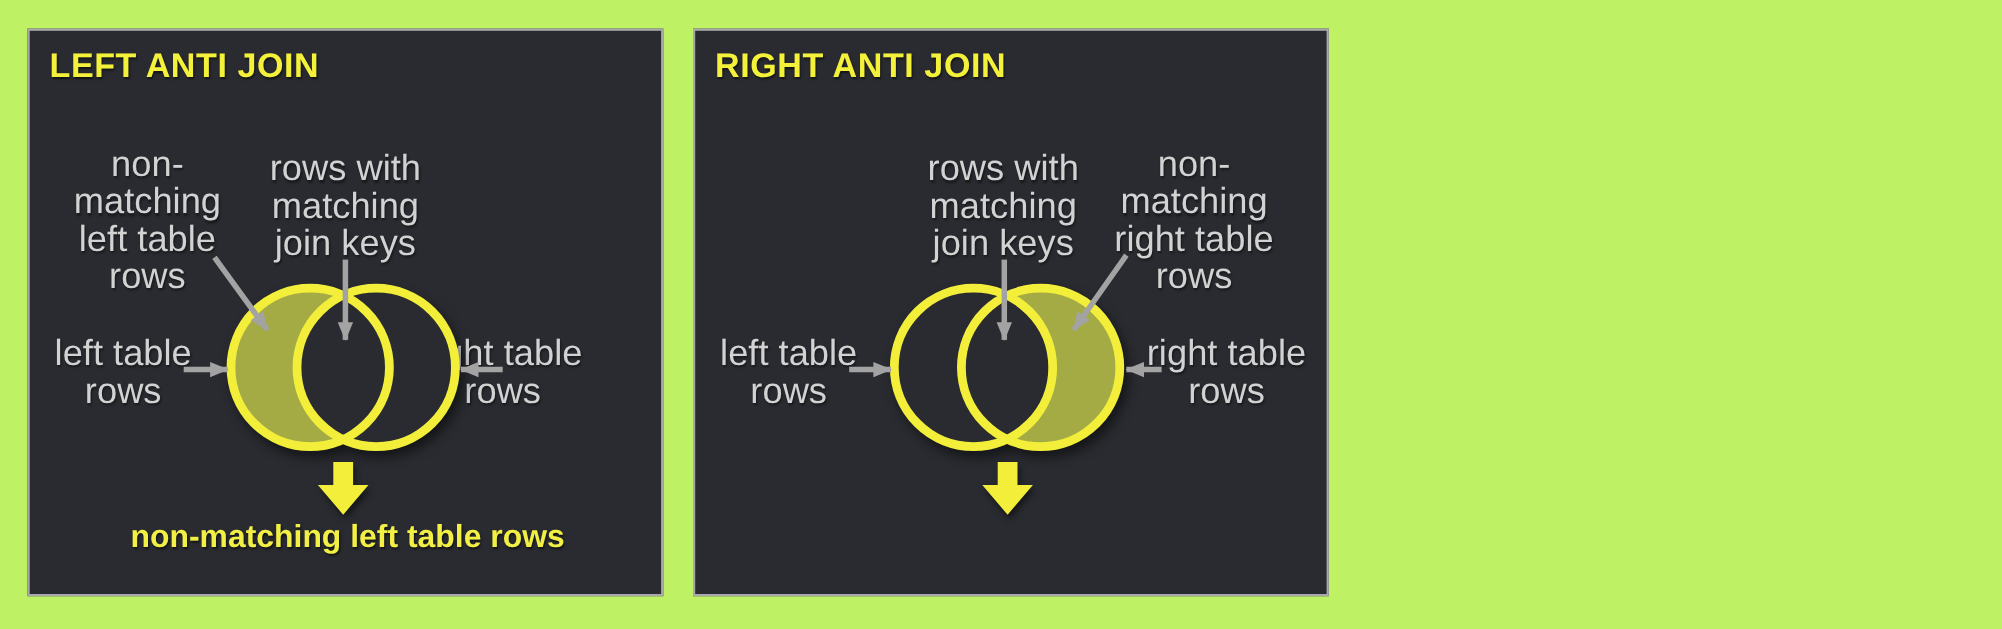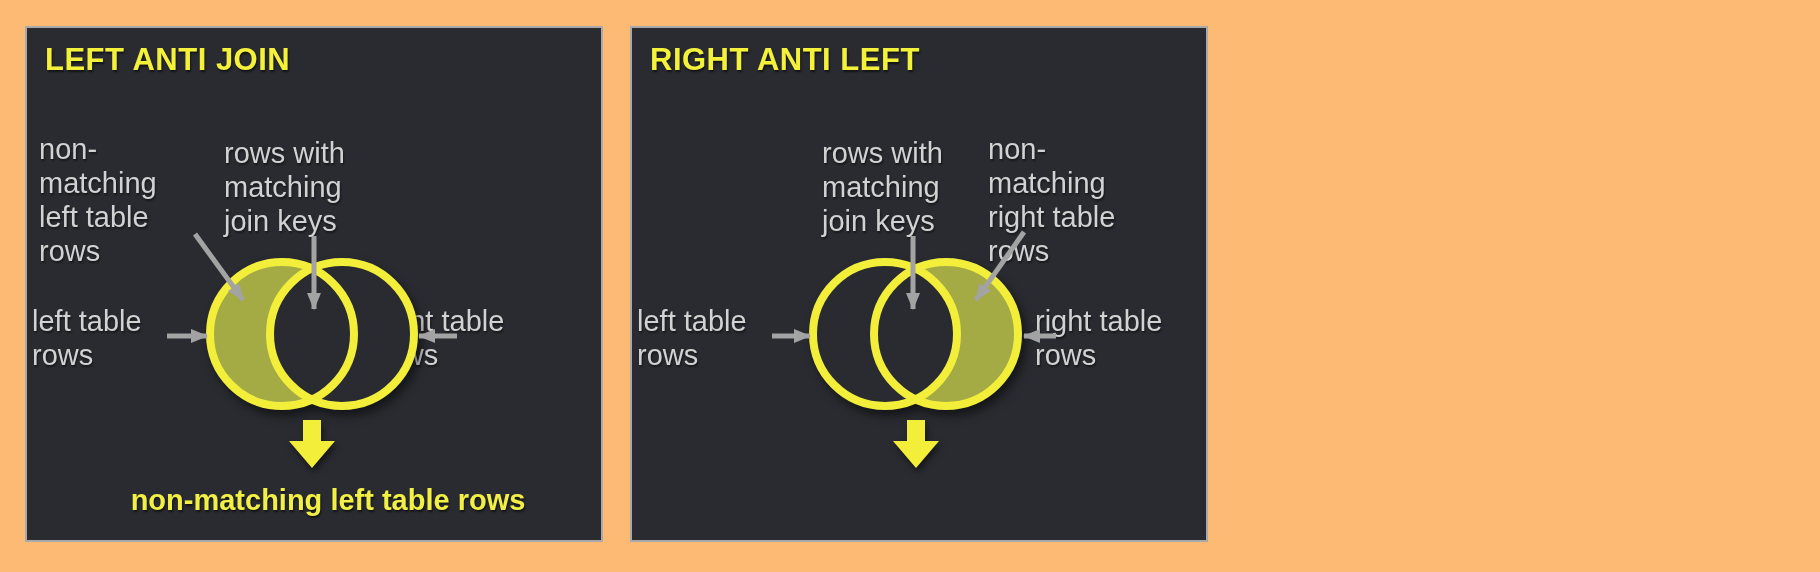--- a/index.html
+++ b/index.html
@@ -1,58 +1,58 @@
 <!DOCTYPE html>
 <html><head>
 <meta charset="utf-8">
 <style>
   html,body{
     margin:0;padding:0;background:#131313;
     font-family:"Liberation Sans","DejaVu Sans",sans-serif;
   }
   .canvas{
     position:relative;width:1820px;height:572px;
-    background:#fdba74;overflow:hidden;
+    background:#bef264;overflow:hidden;
   }
   .panel{
     position:absolute;top:26px;width:578px;height:516px;
     background:#292b30;border:2px solid #a9a9a9;box-sizing:border-box;
   }
   .panel--left{left:25px}
   .panel--right{left:630px}
 
   .title{
     position:absolute;left:18px;top:14px;margin:0;
     font-size:31px;font-weight:700;color:#f4f13b;letter-spacing:.5px;
     text-shadow:1px 2px 2px rgba(0,0,0,.55);
     white-space:nowrap;
   }
 
   .label{
-    position:absolute;color:#d2d2d2;font-size:29px;line-height:34px;
-    text-align:left;text-shadow:1px 2px 2px rgba(0,0,0,.45);
+    position:absolute;color:#d2d2d2;font-size:33px;line-height:34px;
+    text-align:center;text-shadow:1px 2px 2px rgba(0,0,0,.45);
   }
   .label .ln{display:block}
 
   
   .label-outer{top:104px}
   .panel--left  .label-outer{left:12px;width:190px}
   .panel--right .label-outer{left:356px;width:195px}
   .label-overlap{top:108px}
   .panel--left  .label-overlap{left:197px;width:180px}
   .panel--right .label-overlap{left:190px;width:180px}
 
   
   .label-ltable{top:276px;left:5px;width:160px}
   .label-rtable{top:276px}
   .panel--left  .label-rtable{left:350px;width:160px}
   .panel--right .label-rtable{left:403px;width:160px}
 
   .caption{
-    position:absolute;top:444px;left:9px;width:560px;margin:12px;
+    position:absolute;top:444px;left:9px;width:560px;margin:0;
     text-align:center;font-size:29px;font-weight:700;color:#f2ef45;
     text-shadow:1px 2px 2px rgba(0,0,0,.55);
     white-space:nowrap;
   }
 
   .venn{
     position:absolute;left:0;top:0;width:574px;height:512px;
   }
   .venn-g{filter:drop-shadow(4px 6px 5px rgba(0,0,0,.5))}
   .result-arrow{filter:drop-shadow(2px 4px 3px rgba(0,0,0,.5))}
@@ -109,21 +109,21 @@
         <line x1="287" y1="208" x2="287" y2="281" marker-end="url(#ahL)" stroke="#a3a3a3"></line>
       </g>
 
       <polygon class="result-arrow" points="276,392 294,392 294,413 308,413 285,440 262,413 276,413" fill="#f2ee3a"></polygon>
     </svg>
 
     <p class="caption">non-matching left table rows</p>
   </section>
 
   <section class="panel panel--right">
-    <h2 class="title">RIGHT ANTI LEFT</h2>
+    <h2 class="title">RIGHT ANTI JOIN</h2>
 
     <div class="label label-overlap">
       <span class="ln">rows with</span>
       <span class="ln">matching</span>
       <span class="ln">join keys</span>
     </div>
 
     <div class="label label-outer">
       <span class="ln">non-</span>
       <span class="ln">matching</span>

